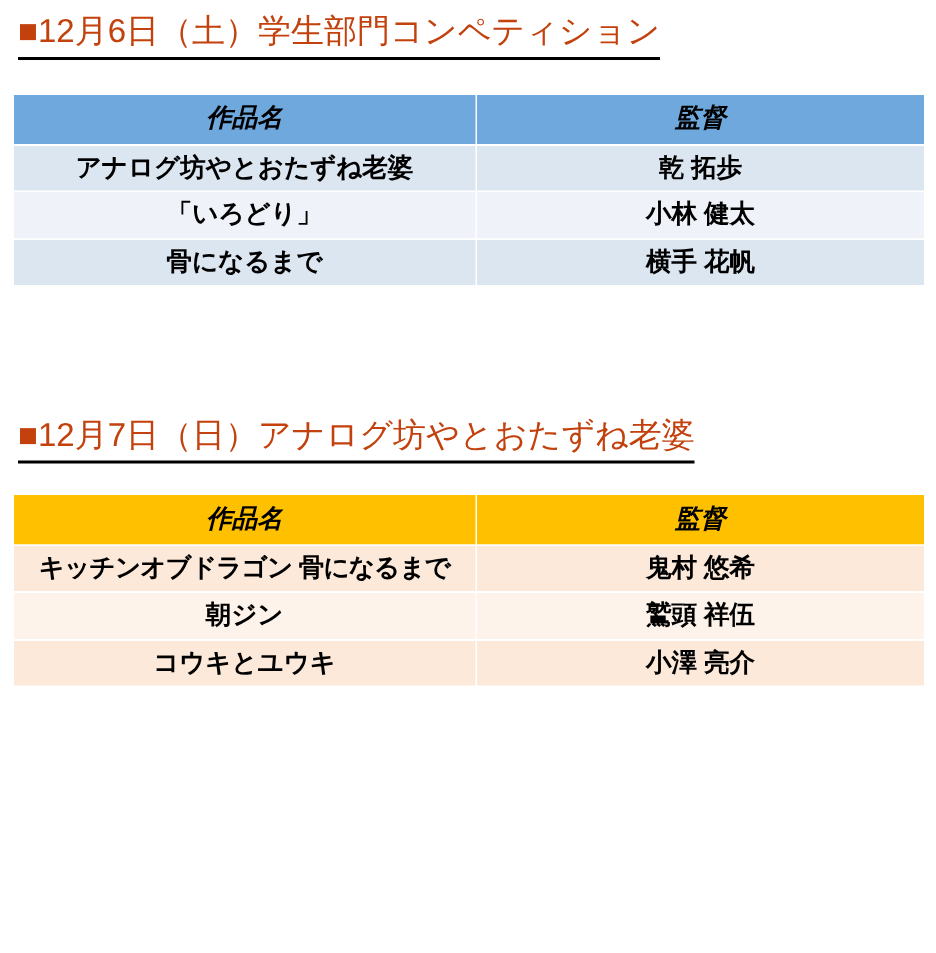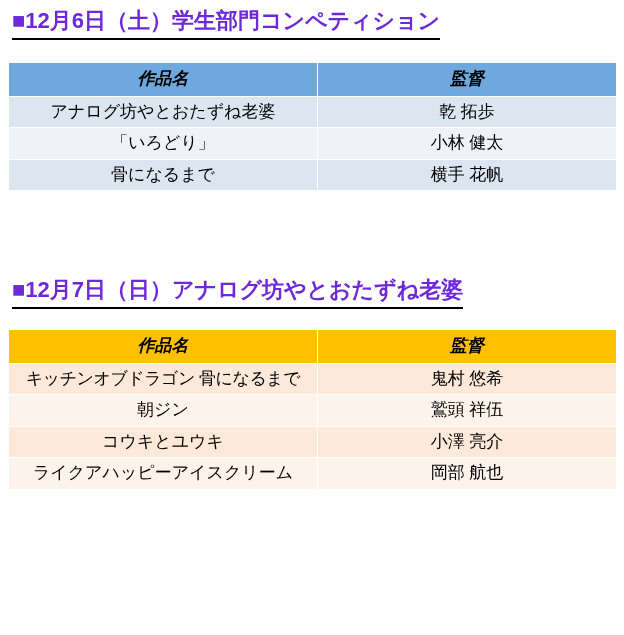--- a/index.html
+++ b/index.html
@@ -18,42 +18,42 @@
     position: relative;
     width: 624px;
     height: 635px;
     box-sizing: border-box;
   }
   .section {
     padding: 0 8px;
   }
   .section-title {
     font-size: 22px;
-    font-weight: bold;
+    font-weight: normal;
     letter-spacing: 0px;
-    color: #6d28d9;
+    color: #c2410c;
     display: inline-block;
     border-bottom: 2px solid #000000;
     padding-bottom: 2px;
     white-space: nowrap;
   }
   .title-wrap {
     padding-left: 4px;
   }
   table.listing {
     border-collapse: collapse;
     width: 608px;
     table-layout: fixed;
   }
   table.listing th,
   table.listing td {
     border: 1px solid #ffffff;
     text-align: center;
     font-size: 17px;
-    font-weight: normal;
+    font-weight: bold;
     line-height: 1.15;
     padding: 5px 2px 6px 2px;
     white-space: nowrap;
     overflow: hidden;
   }
   table.listing th {
     font-weight: bold;
     font-size: 17px;
     padding: 6px 2px 7px 2px;
     font-style: italic;
@@ -158,21 +158,17 @@
           <td>鬼村 悠希</td>
         </tr>
         <tr>
           <td>朝ジン</td>
           <td>鷲頭 祥伍</td>
         </tr>
         <tr>
           <td>コウキとユウキ</td>
           <td>小澤 亮介</td>
         </tr>
-        <tr>
-          <td>ライクアハッピーアイスクリーム</td>
-          <td>岡部 航也</td>
-        </tr>
       </tbody>
     </table>
   </div>
 
 </div>
 
 </body></html>

